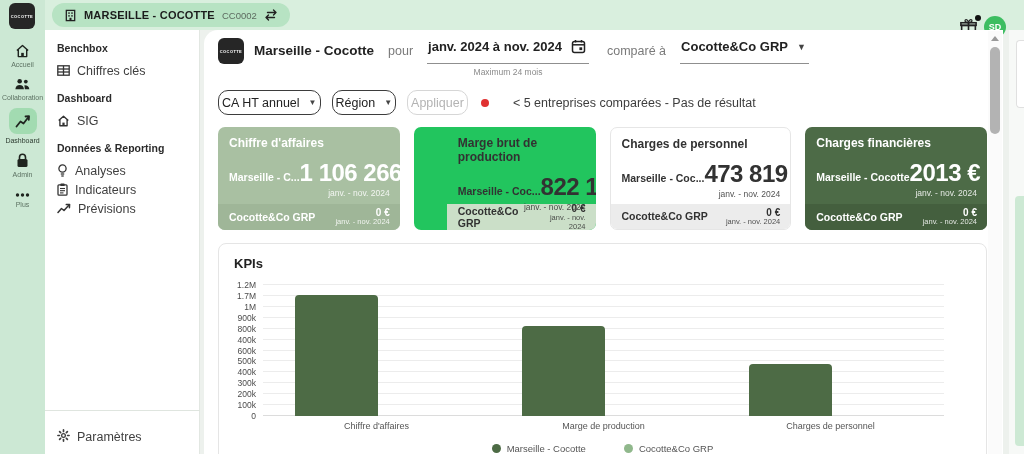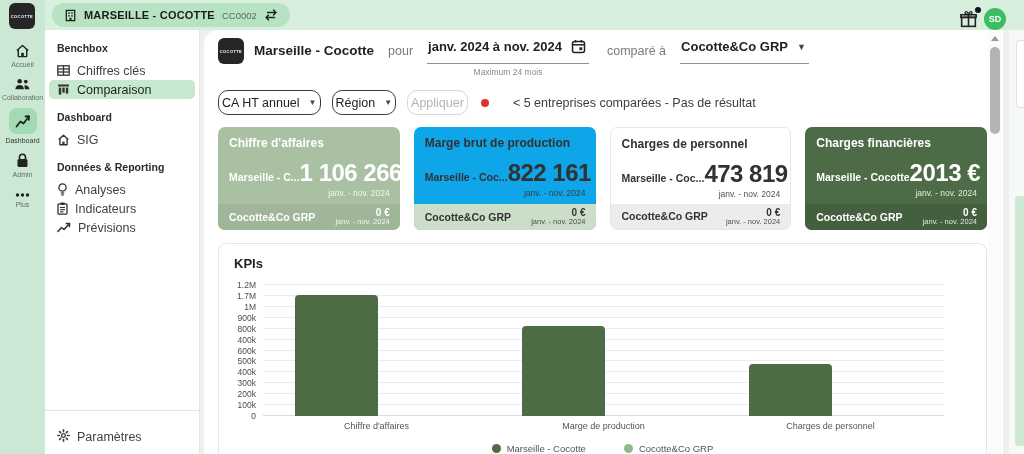--- a/index.html
+++ b/index.html
@@ -7,21 +7,21 @@
   body { font-family:"Liberation Sans", sans-serif; background:#edf1ed; overflow:hidden; }
   .screen { position:relative; width:1024px; height:454px; overflow:hidden; background:#edf1ed; }
 
   
   .topband { position:absolute; left:0; top:0; width:1024px; height:30px; background:#d9efde; }
   .company-pill { position:absolute; left:52px; top:3px; height:24px; border-radius:12px;
     background:#b7e3c3; display:flex; align-items:center; gap:7px; padding:0 12px; }
   .company-pill .bname { font-size:11px; font-weight:700; color:#1c1c1c; letter-spacing:.2px; }
   .company-pill .bcode { font-size:9.5px; color:#5d6b60; }
   .pill-icon { display:inline-flex; color:#222; }
-  .top-right { position:absolute; right:18px; top:8px; display:flex; align-items:center; gap:6px; }
+  .top-right { position:absolute; right:18px; top:16px; display:flex; align-items:center; gap:6px; }
   .gift-wrap { position:relative; display:inline-flex; color:#222; }
   .gift-dot { position:absolute; right:-3px; top:-3px; width:6px; height:6px; border-radius:50%; background:#111; }
   .avatar { width:22px; height:22px; border-radius:50%; background:#3dbd61; color:#fff;
     font-size:9px; font-weight:700; display:flex; align-items:center; justify-content:center; }
 
   
   .rail { position:absolute; left:0; top:0; width:45px; height:454px; background:#cce8d4; z-index:3; }
   .logo-sq { width:26px; height:26px; border-radius:6px; background:#262626; color:#fff;
     display:flex; align-items:center; justify-content:center; font-size:4px; font-weight:700; letter-spacing:.4px; }
   .rail .logo-sq { position:absolute; left:9px; top:3px; }
@@ -76,21 +76,21 @@
   .card-line { display:flex; justify-content:space-between; align-items:baseline; margin-top:9px; }
   .card-entity { font-size:10.5px; font-weight:700; white-space:nowrap; }
   .card-value { font-size:24px; font-weight:600; letter-spacing:-0.5px; white-space:nowrap; }
   .card-period { text-align:right; font-size:8.5px; opacity:.85; margin-top:1px; }
   .card-strip { height:26px; display:flex; justify-content:space-between; align-items:center; padding:0 10px 0 11px; }
   .strip-entity { font-size:10.5px; font-weight:700; }
   .strip-right { text-align:right; line-height:1.1; }
   .strip-val { font-size:10px; font-weight:700; display:block; }
   .strip-period { font-size:7.5px; opacity:.85; display:block; }
   .card--sage { background:#a9c0a2; color:#fff; }  .card--sage .card-strip { background:#9fb698; }
-  .card--mint { background:#0ea5e9; color:#323232; } .card--mint .card-strip { background:#cbdfc8; }
+  .card--mint { background:#22c55e; color:#323232;padding-left:33px; } .card--mint .card-strip { background:#cbdfc8; }
   .card--white { background:#fff; border:1px solid #e6e6e6; color:#323232; } .card--white .card-strip { background:#ececec; }
   .card--dark { background:#4d6b47; color:#fff; } .card--dark .card-strip { background:#445f3e; }
 
   
   .m-chart { margin:13px 16px 0 14px; border:1px solid #e5e5e5; border-radius:8px; height:220px; background:#fff; }
   .chart-title { font-size:13px; font-weight:700; color:#222; margin:12px 0 0 15px; }
   .chart-plot { position:relative; margin:14px 42px 0 44px; height:131px; }
   .gridline { position:absolute; left:0; right:0; height:1px; background:#ececec; }
   .gridline.zero { background:#dcdcdc; }
   .ytick { position:absolute; right:calc(100% + 7px); transform:translateY(50%); font-size:8.5px; color:#4c4c4c; white-space:nowrap; }
@@ -209,31 +209,20 @@
     <div class="side-item">
       <span class="sic">
         <svg width="13" height="11" viewBox="0 0 13 11">
             <rect x="0.8" y="0.8" width="11.4" height="9.4" fill="none" stroke="currentColor" stroke-width="1.3"></rect>
             <line x1="0.8" y1="4" x2="12.2" y2="4" stroke="currentColor" stroke-width="1.3"></line>
             <line x1="0.8" y1="7" x2="12.2" y2="7" stroke="currentColor" stroke-width="1.3"></line>
             <line x1="6.5" y1="0.8" x2="6.5" y2="10.2" stroke="currentColor" stroke-width="1.3"></line>
           </svg>
       </span>
       <span>Chiffres clés</span>
-    </div>
-    <div class="side-item active">
-      <span class="sic">
-        <svg width="13" height="11" viewBox="0 0 13 11">
-            <rect x="1" y="0.5" width="11" height="2" fill="currentColor"></rect>
-            <rect x="1.8" y="3.6" width="2.4" height="7" fill="currentColor"></rect>
-            <rect x="5.3" y="3.6" width="2.4" height="5" fill="currentColor"></rect>
-            <rect x="8.8" y="3.6" width="2.4" height="6" fill="currentColor"></rect>
-          </svg>
-      </span>
-      <span>Comparaison</span>
     </div>
 
     <div class="side-title">Dashboard</div>
     <div class="side-item">
       <span class="sic">
         <svg width="13" height="12" viewBox="0 0 16 15">
             <path d="M2 7 L8 1.5 L14 7 M3.5 6 V13.5 H12.5 V6" fill="none" stroke="currentColor" stroke-width="1.7" stroke-linejoin="round"></path>
             <rect x="6.6" y="9.5" width="2.8" height="4" fill="currentColor"></rect>
           </svg>
       </span>

